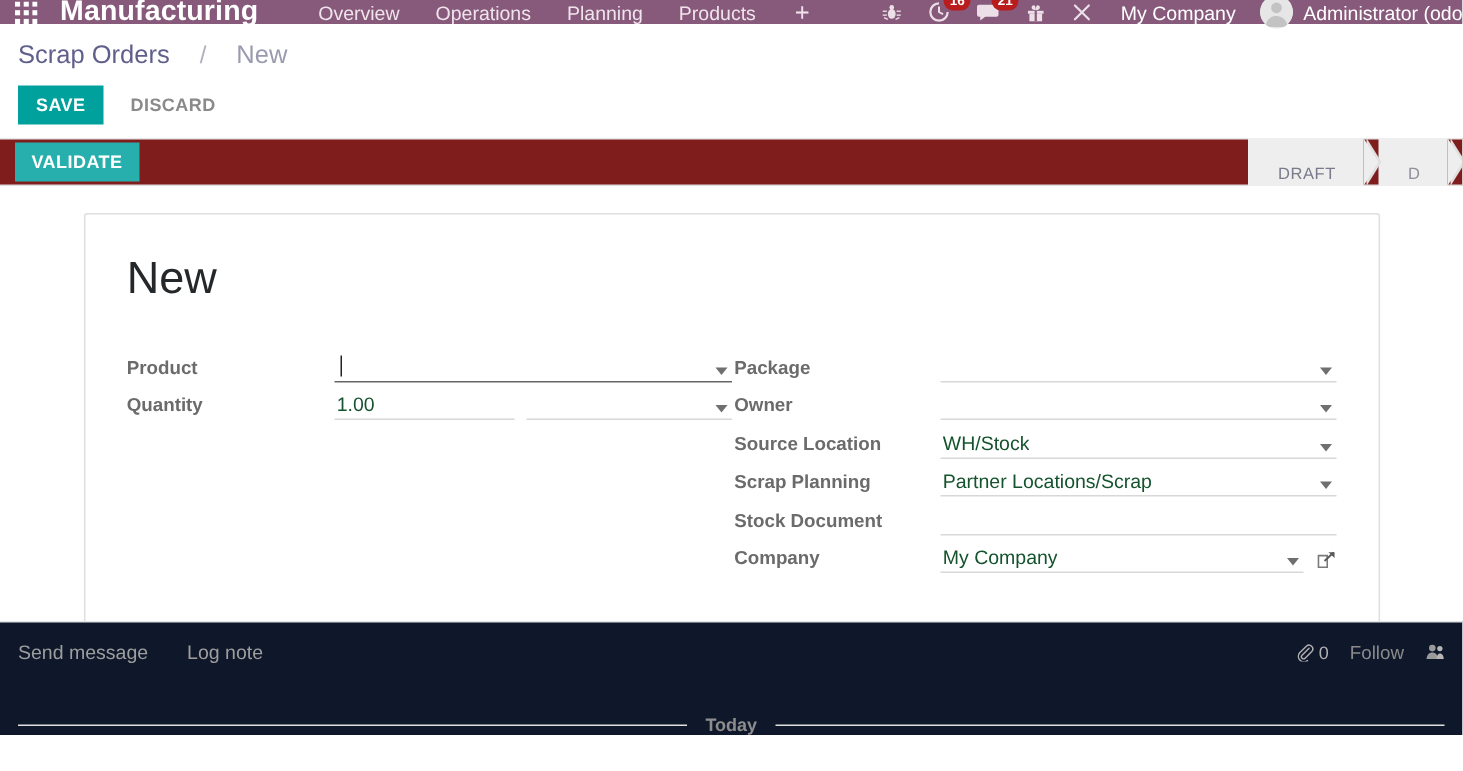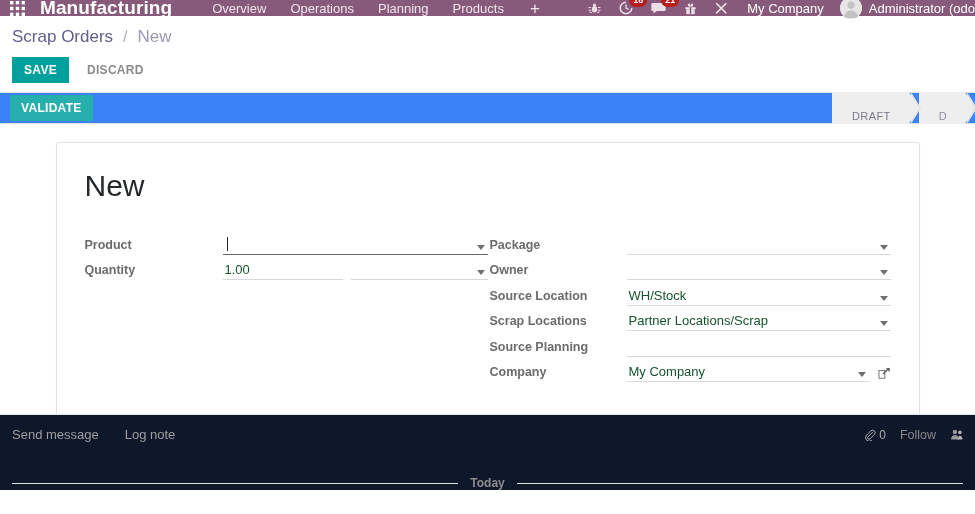--- a/index.html
+++ b/index.html
@@ -115,21 +115,21 @@
   .control-panel {
     background: #ffffff;
     padding: 0 0 0 0;
   }
   .breadcrumb {
     padding: 11px 0 2px 12px;
     font-size: 17px;
     color: #7c7bad;
     display: flex;
     align-items: baseline;
-    gap: 10px;
+    gap: 20px;
   }
   .bc-link { color: #5f5f8c; cursor: pointer; }
   .bc-sep { color: #b0b0c0; font-size: 16px; }
   .bc-current { color: #9a9ab0; }
 
   .btn-row {
     padding: 8px 0 9px 12px;
     display: flex;
     align-items: center;
     gap: 0px;
@@ -155,21 +155,21 @@
     margin-left: 6px;
     letter-spacing: 0.3px;
     cursor: pointer;
     font-family: "Liberation Sans", sans-serif;
   }
 
   
   .statusbar-row {
     border-top: 1px solid #e7e7e7;
     border-bottom: 1px solid #dedede;
-    background: #3b82f6;
+    background: #7f1d1d;
     height: 32px;
     display: flex;
     align-items: center;
     position: relative;
   }
   .btn-validate {
     background: #26AFAC;
     color: #ffffff;
     border: none;
     font-size: 12px;
@@ -556,29 +556,29 @@
 
         <div class="field-row">
           <div class="f-label">Source Location</div>
           <div class="f-input">
             <span class="val">WH/Stock</span>
             <span class="dd-arrow"></span>
           </div>
         </div>
 
         <div class="field-row">
-          <div class="f-label">Scrap Locations</div>
+          <div class="f-label">Scrap Planning</div>
           <div class="f-input">
             <span class="val">Partner Locations/Scrap</span>
             <span class="dd-arrow"></span>
           </div>
         </div>
 
         <div class="field-row">
-          <div class="f-label">Source Planning</div>
+          <div class="f-label">Stock Document</div>
           <div class="f-input">
             <span class="val"></span>
           </div>
         </div>
 
         <div class="field-row">
           <div class="f-label">Company</div>
           <div class="f-input">
             <span class="val">My Company</span>
             <span class="dd-arrow"></span>

